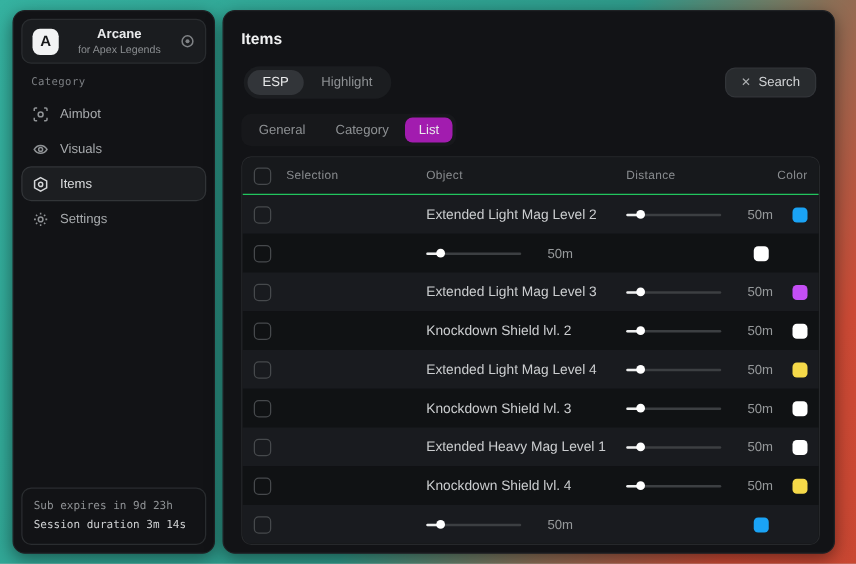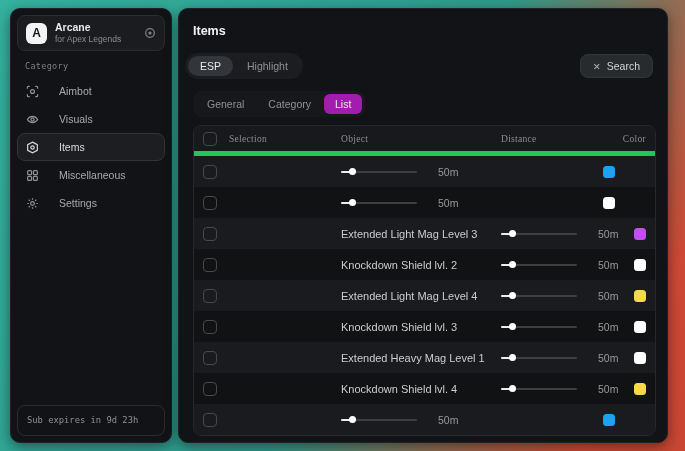--- a/index.html
+++ b/index.html
@@ -20,48 +20,48 @@
   .sidebar { left:10px; width:162px; }
   .side-header {
     margin:6px; height:36px; display:flex; align-items:center; gap:8px;
     background:#1a1c1f; border:1px solid #2a2d30; border-radius:8px; padding:0 8px;
   }
   .logo {
     width:21px; height:21px; border-radius:6px; background:#f2f3f4;
     color:#17181a; font-weight:bold; font-size:12px;
     display:flex; align-items:center; justify-content:center; flex:none;
   }
-  .app-meta { flex:1; line-height:1.25; }
+  .app-meta { flex:1; line-height:1.25;text-align:center; }
   .app-name { font-size:10.5px; font-weight:bold; color:#e9eaec; }
   .app-sub { font-size:8.5px; color:#8b8e91; }
   .pin { flex:none; display:flex; cursor:pointer; opacity:.8; }
   .cat-label {
     font-family:"DejaVu Sans Mono", monospace;
     font-size:8.5px; color:#7c7f83; margin:10px 0 6px 14px; letter-spacing:.3px;
   }
   .nav { display:flex; flex-direction:column; }
   .nav-item {
-    height:28px; margin:0 6px; display:flex; align-items:center; gap:20px;
+    height:28px; margin:0 6px; display:flex; align-items:center; gap:9px;
     padding:0 8px; border-radius:8px; border:1px solid transparent;
     font-size:10.5px; color:#a7aaad; cursor:pointer;
   }
   .nav-item .nicon { display:flex; color:#8f9295; }
   .nav-item.active { background:#1c1e21; border-color:#323538; color:#dcdee0; }
   .nav-item.active .nicon { color:#d5d7d9; }
   .side-footer {
     position:absolute; left:6px; right:6px; bottom:6px;
     border:1px solid #2a2d30; border-radius:8px; padding:7px 9px;
     font-family:"DejaVu Sans Mono", monospace; font-size:8.8px; line-height:1.7;
   }
   .foot-line1 { color:#8f9295; }
   .foot-line2 { color:#cfd1d3; }
   
   .main { left:178px; width:490px; }
   .page-title { font-size:12.5px; font-weight:bold; color:#f0f1f2; margin:15px 0 0 14px; }
-  .topbar { position:absolute; left:6px; right:14px; top:44px; height:26px; display:flex; align-items:center; }
+  .topbar { position:absolute; left:16px; right:14px; top:44px; height:26px; display:flex; align-items:center; }
   .mode-tabs {
     display:inline-flex; background:#1b1d20; border-radius:15px; padding:3px; gap:2px;
   }
   .mode-tab {
     font-size:10.5px; color:#8e9194; padding:4px 12px; border-radius:12px; cursor:pointer;
   }
   .mode-tab.active { background:#323539; color:#e9eaeb; }
   .search-btn {
     margin-left:auto; display:flex; align-items:center; gap:6px;
     background:#282b2e; border:1px solid #323539; border-radius:8px;
@@ -80,22 +80,22 @@
     position:absolute; left:14px; right:11px; top:116px; bottom:6px;
     border:1px solid #26282b; border-radius:8px; overflow:hidden;
     display:flex; flex-direction:column; background:#101214;
   }
   .thead, .trow {
     display:grid; grid-template-columns:26px 112px 160px 114px 1fr;
     align-items:center; padding:0 9px;
   }
   .thead {
     height:30px; flex:none; background:#17191c;
-    font-family:Liberation Serif, serif; font-size:9.5px; color:#8a8d90;
-    letter-spacing:.3px; border-bottom:5px solid #22c55e;
+    font-family:Liberation Sans, sans-serif; font-size:9.5px; color:#8a8d90;
+    letter-spacing:.3px; border-bottom:1px solid #22c55e;
   }
   .trow { flex:1; font-size:11px; }
   .trow:nth-child(even) { background:#191b1f; }   
   .trow:nth-child(odd)  { background:#101214; }
   .thead { background:#17191c; }
   .cb {
     width:14px; height:14px; border:1.5px solid #46494c; border-radius:4px;
     background:transparent; cursor:pointer; display:inline-block;
   }
   .th-color { justify-self:end; }
@@ -153,41 +153,31 @@
         <svg width="13" height="13" viewBox="0 0 14 14" fill="none" stroke="currentColor" stroke-width="1.3">
             <path d="M7 1.2 12.2 4v6L7 12.8 1.8 10V4z"></path>
             <circle cx="7" cy="7" r="1.8"></circle>
           </svg>
       </span>
       <span>Items</span>
     </div>
     <div class="nav-item">
       <span class="nicon">
         <svg width="13" height="13" viewBox="0 0 14 14" fill="none" stroke="currentColor" stroke-width="1.3">
-            <rect x="1.8" y="1.8" width="4.2" height="4.2" rx="1"></rect>
-            <rect x="8" y="1.8" width="4.2" height="4.2" rx="1"></rect>
-            <rect x="1.8" y="8" width="4.2" height="4.2" rx="1"></rect>
-            <rect x="8" y="8" width="4.2" height="4.2" rx="1"></rect>
-          </svg>
-      </span>
-      <span>Miscellaneous</span>
-    </div>
-    <div class="nav-item">
-      <span class="nicon">
-        <svg width="13" height="13" viewBox="0 0 14 14" fill="none" stroke="currentColor" stroke-width="1.3">
             <circle cx="7" cy="7" r="2"></circle>
             <path d="M7 1.3v1.6M7 11.1v1.6M1.3 7h1.6M11.1 7h1.6M3 3l1.1 1.1M9.9 9.9 11 11M11 3 9.9 4.1M4.1 9.9 3 11"></path>
           </svg>
       </span>
       <span>Settings</span>
     </div>
   </nav>
 
   <div class="side-footer">
     <div class="foot-line1">Sub expires in 9d 23h</div>
+    <div class="foot-line2">Session duration 3m 14s</div>
   </div>
 </div>
 
 <div class="panel main">
   <div class="page-title">Items</div>
 
   <div class="topbar">
     <div class="mode-tabs">
       <div class="mode-tab active">ESP</div>
       <div class="mode-tab">Highlight</div>
@@ -209,20 +199,21 @@
       <span class="cb"></span>
       <span>Selection</span>
       <span>Object</span>
       <span>Distance</span>
       <span class="th-color">Color</span>
     </div>
 
     <div class="trow">
       <span class="cb"></span>
         <span></span>
+      <span class="obj">Extended Light Mag Level 2</span>
       <span class="dist-cell">
           <span class="slider">
             <span class="track"></span>
             <span class="fill"></span>
             <span class="thumb"></span>
           </span>
           <span class="dist-val">50m</span>
         </span>
       <span class="swatch" style="background-color: rgb(26, 163, 245);"></span>
     </div>

